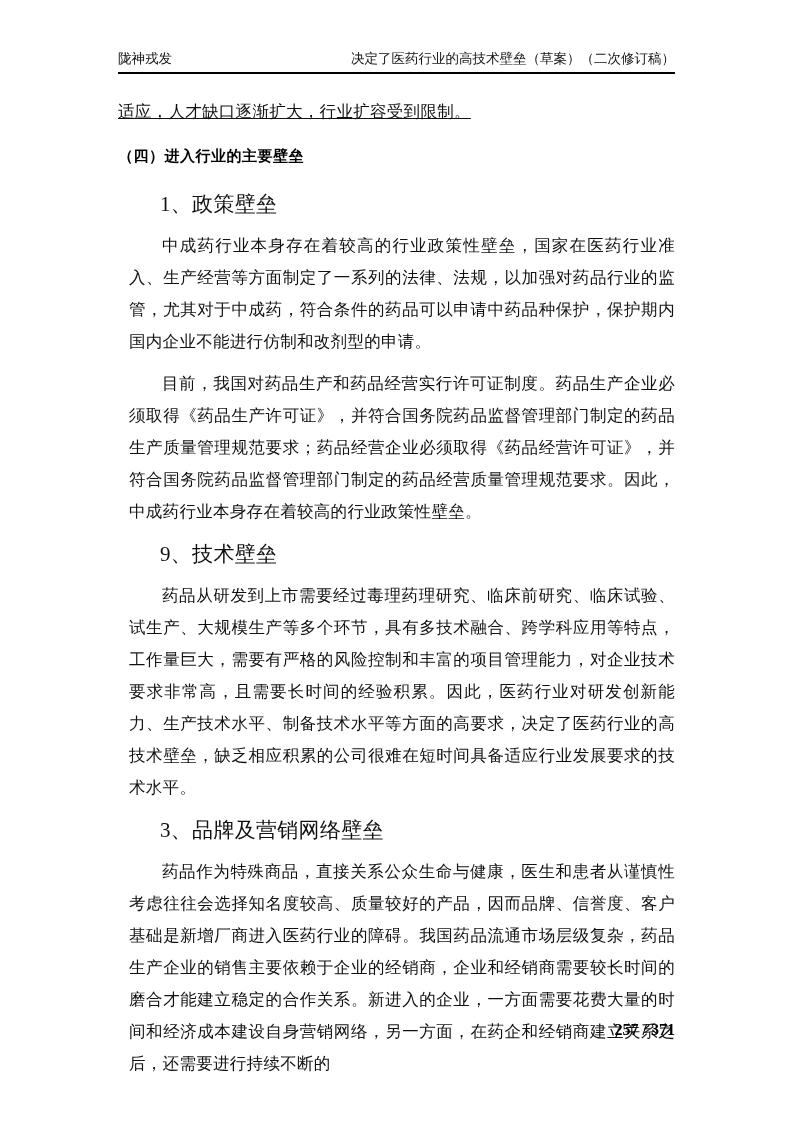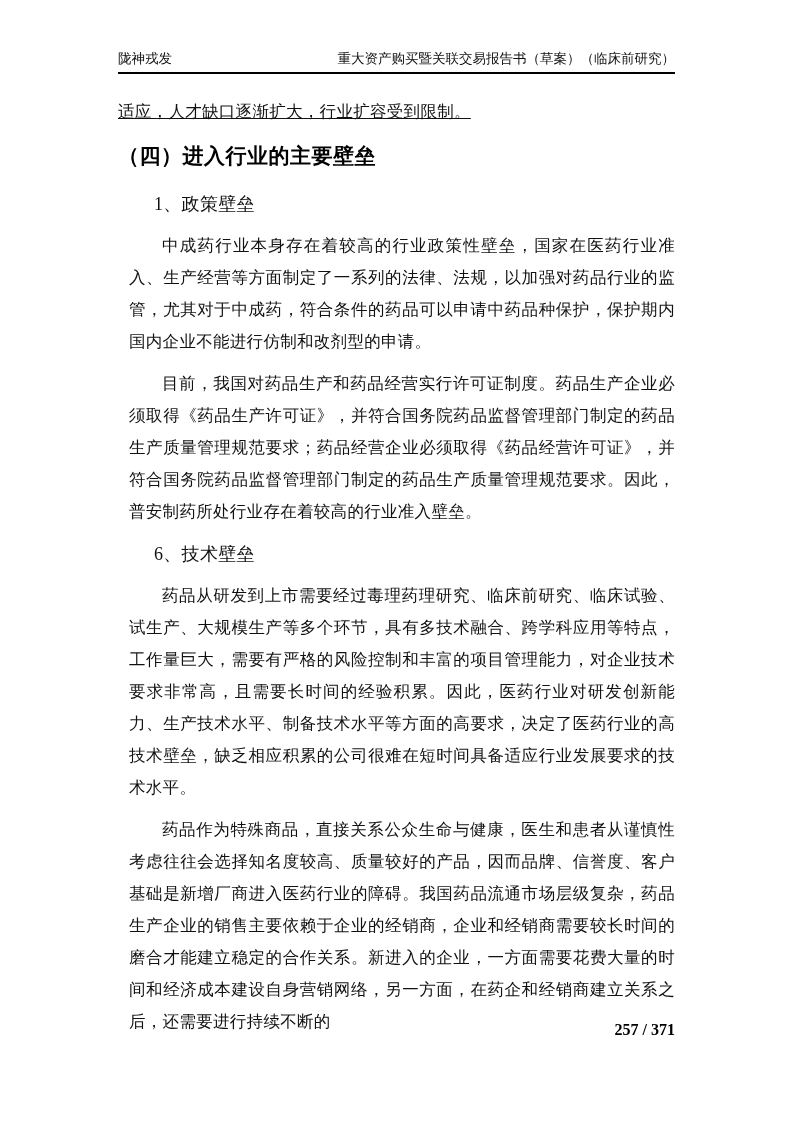--- a/index.html
+++ b/index.html
@@ -41,28 +41,28 @@
     text-align: justify;
     letter-spacing: 0.3px;
   }
   .cont-para {
     margin: 22px 0 12px 0;
     text-decoration: underline;
   }
   .section-heading {
     font-family: "Liberation Sans", "DejaVu Sans", sans-serif;
     font-weight: bold;
-    font-size: 21px;
+    font-size: 15px;
     line-height: 32px;
     margin: 12px 0 16px 0;
     color: #000000;
     letter-spacing: 0.5px;
   }
   .sub-heading {
-    font-size: 18px;
+    font-size: 21px;
     line-height: 32px;
     text-indent: 2em;
     margin: 0 0 10px 0;
   }
   .para {
     text-indent: 2em;
     margin: 0 0 10px 11px;
   }
   .doc-footer {
     position: absolute;
@@ -74,39 +74,40 @@
     color: #000000;
   }
 </style>
 </head>
 <body>
 
 <div class="page">
 
   <div class="doc-header">
     <span class="h-left">陇神戎发</span>
-    <span class="h-right">重大资产购买暨关联交易报告书（草案）（临床前研究）</span>
+    <span class="h-right">决定了医药行业的高技术壁垒（草案）（二次修订稿）</span>
   </div>
 
   <div class="body-text">
 
     <p class="cont-para">适应，人才缺口逐渐扩大，行业扩容受到限制。</p>
 
     <div class="section-heading">（四）进入行业的主要壁垒</div>
 
     <div class="sub-heading">1、政策壁垒</div>
 
     <p class="para">中成药行业本身存在着较高的行业政策性壁垒，国家在医药行业准入、生产经营等方面制定了一系列的法律、法规，以加强对药品行业的监管，尤其对于中成药，符合条件的药品可以申请中药品种保护，保护期内国内企业不能进行仿制和改剂型的申请。</p>
 
-    <p class="para">目前，我国对药品生产和药品经营实行许可证制度。药品生产企业必须取得《药品生产许可证》，并符合国务院药品监督管理部门制定的药品生产质量管理规范要求；药品经营企业必须取得《药品经营许可证》，并符合国务院药品监督管理部门制定的药品生产质量管理规范要求。因此，普安制药所处行业存在着较高的行业准入壁垒。</p>
+    <p class="para">目前，我国对药品生产和药品经营实行许可证制度。药品生产企业必须取得《药品生产许可证》，并符合国务院药品监督管理部门制定的药品生产质量管理规范要求；药品经营企业必须取得《药品经营许可证》，并符合国务院药品监督管理部门制定的药品经营质量管理规范要求。因此，中成药行业本身存在着较高的行业政策性壁垒。</p>
 
-    <div class="sub-heading">6、技术壁垒</div>
+    <div class="sub-heading">9、技术壁垒</div>
 
     <p class="para">药品从研发到上市需要经过毒理药理研究、临床前研究、临床试验、试生产、大规模生产等多个环节，具有多技术融合、跨学科应用等特点，工作量巨大，需要有严格的风险控制和丰富的项目管理能力，对企业技术要求非常高，且需要长时间的经验积累。因此，医药行业对研发创新能力、生产技术水平、制备技术水平等方面的高要求，决定了医药行业的高技术壁垒，缺乏相应积累的公司很难在短时间具备适应行业发展要求的技术水平。</p>
 
+    <div class="sub-heading">3、品牌及营销网络壁垒</div>
 
     <p class="para">药品作为特殊商品，直接关系公众生命与健康，医生和患者从谨慎性考虑往往会选择知名度较高、质量较好的产品，因而品牌、信誉度、客户基础是新增厂商进入医药行业的障碍。我国药品流通市场层级复杂，药品生产企业的销售主要依赖于企业的经销商，企业和经销商需要较长时间的磨合才能建立稳定的合作关系。新进入的企业，一方面需要花费大量的时间和经济成本建设自身营销网络，另一方面，在药企和经销商建立关系之后，还需要进行持续不断的</p>
 
   </div>
 
 </div>
 
 <div class="doc-footer">257 / 371</div>
 
 </body></html>

